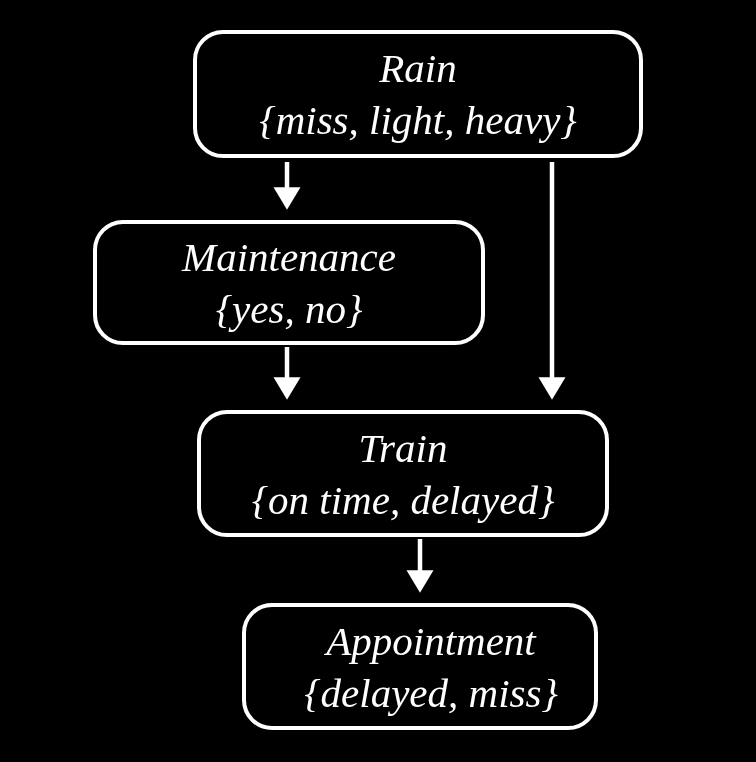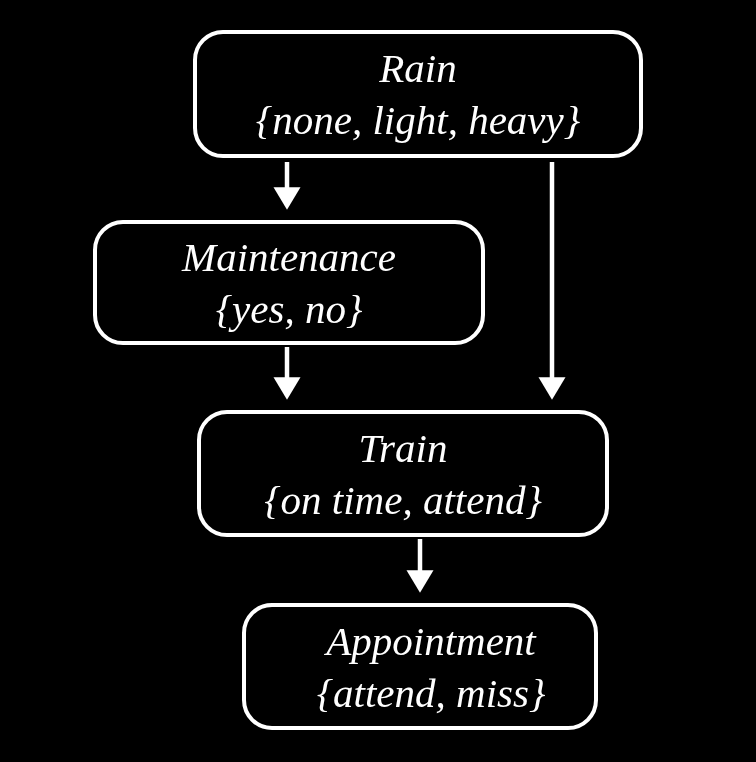--- a/index.html
+++ b/index.html
@@ -62,31 +62,31 @@
       </marker>
     </defs>
     <line x1="287" y1="162" x2="287" y2="198" stroke="#ffffff" stroke-width="4.5" marker-end="url(#arrowhead)"></line>
     <line x1="552" y1="162" x2="552" y2="388" stroke="#ffffff" stroke-width="4.5" marker-end="url(#arrowhead)"></line>
     <line x1="287" y1="347" x2="287" y2="388" stroke="#ffffff" stroke-width="4.5" marker-end="url(#arrowhead)"></line>
     <line x1="420" y1="539" x2="420" y2="581" stroke="#ffffff" stroke-width="4.5" marker-end="url(#arrowhead)"></line>
   </svg>
 
   <div class="node node-rain">
     <div class="node-label">Rain</div>
-    <div class="node-values">{none, light, heavy}</div>
+    <div class="node-values">{miss, light, heavy}</div>
   </div>
 
   <div class="node node-maintenance">
     <div class="node-label">Maintenance</div>
     <div class="node-values">{yes, no}</div>
   </div>
 
   <div class="node node-train">
     <div class="node-label">Train</div>
-    <div class="node-values">{on time, attend}</div>
+    <div class="node-values">{on time, delayed}</div>
   </div>
 
   <div class="node node-appointment">
     <div class="node-label">Appointment</div>
-    <div class="node-values">{attend, miss}</div>
+    <div class="node-values">{delayed, miss}</div>
   </div>
 
 </div>
 
 </body></html>

